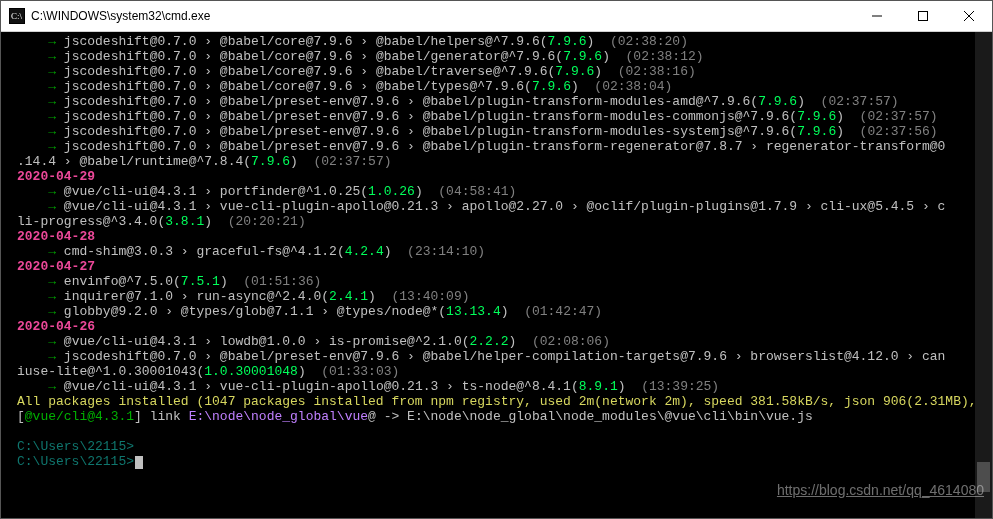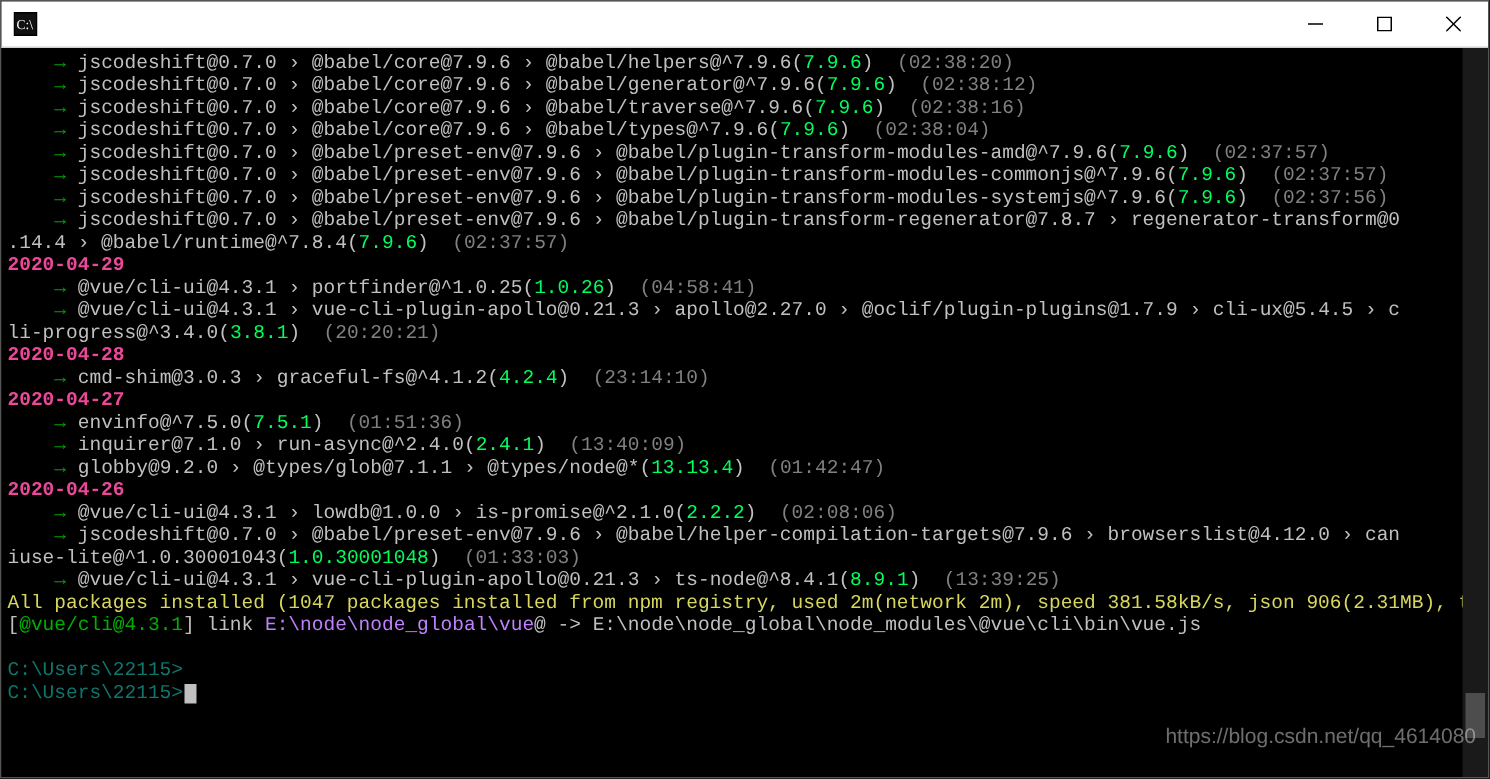--- a/index.html
+++ b/index.html
@@ -4,50 +4,51 @@
 <style>
   * { margin: 0; padding: 0; box-sizing: border-box; }
   html, body { width: 993px; height: 519px; overflow: hidden; font-family: Consolas, 'Courier New', monospace; font-size: 13px; background: #2a2a2a; }
   .window { width: 993px; height: 519px; background: #000; display: flex; flex-direction: column; border: 1px solid #555; }
   .titlebar { height: 31px; background: #fff; display: flex; align-items: center; border-bottom: 1px solid #d0d0d0; }
   .titlebar-icon { width: 16px; height: 16px; margin-left:8px; margin-right:6px; display:inline-flex; align-items:center; justify-content:center;}
   .titlebar-icon svg { width:16px; height:16px; }
   .titlebar-title { font-family: "Segoe UI", Tahoma, sans-serif; font-size: 12px; color: #000; flex: 0 0 auto; }
   .titlebar-spacer { flex: 1; }
   .winbtn { width: 46px; height: 31px; display:flex; align-items:center; justify-content:center; font-family: "Segoe UI Symbol", sans-serif; font-size: 10px; color:#000; }
-  .terminal { flex:1; background:#000; padding: 2px 0 2px 0; position:relative; overflow:hidden; }
+  .terminal { flex:1; background:#000; padding: 2px 0 2px 12px; position:relative; overflow:hidden; }
   .terminal-inner { padding: 0 0 0 0; line-height: 15px; white-space: pre; color: #c0c0c0; }
   .scrollbar { position:absolute; right:0; top:0; width:17px; height:100%; background:#1a1a1a; }
   .scrollbar-thumb { position:absolute; left:2px; right:2px; top: 430px; height: 30px; background:#4d4d4d; }
   .ln { display:block; padding-left:4px; }
   .arrow { color:#00a000; }
   .pkg   { color:#c0c0c0; }
   .ver   { color:#00ff5a; }
   .ts    { color:#808080; }
   .date  { color:#ec4899;font-weight:bold; }
   .summary { color:#d7d75f; }
   .link  { color:#00b000;margin-top:48px; }
   .path  { color:#c080ff;text-align:center; }
   .prompt{ color:#0f766e; }
   .cursor{ display:inline-block; width:8px; height:13px; background:#c0c0c0; vertical-align:text-bottom; margin-left:1px;}
-  .watermark { position:absolute; right:8px; bottom:20px; color:rgba(200,200,200,.55); font-family:"Segoe UI",sans-serif; font-size:14px; pointer-events:none;}
+  .watermark { position:absolute; right:8px; bottom:20px; color:rgba(200,200,200,.55); font-family:"Segoe UI",sans-serif; font-size:14px; pointer-events:none;text-decoration:underline;}
 </style>
 </head>
 <body>
 
 <div class="window">
 
   <div class="titlebar">
     <span class="titlebar-icon">
       <svg viewBox="0 0 16 16">
           <rect x="0" y="0" width="16" height="16" fill="#000"></rect>
           <rect x="1" y="1" width="14" height="14" fill="#111"></rect>
           <text x="2" y="11" font-size="9" fill="#fff" font-family="Consolas">C:\</text>
         </svg>
     </span>
+    <span class="titlebar-title">C:\WINDOWS\system32\cmd.exe</span>
     <span class="titlebar-spacer"></span>
     <div class="winbtn">
         <svg width="10" height="10">
           <line x1="0" y1="5" x2="10" y2="5" stroke="#000" stroke-width="1"></line>
         </svg>
       </div>
     <div class="winbtn">
         <svg width="10" height="10">
           <rect x="0.5" y="0.5" width="9" height="9" fill="none" stroke="#000" stroke-width="1"></rect>
         </svg>

